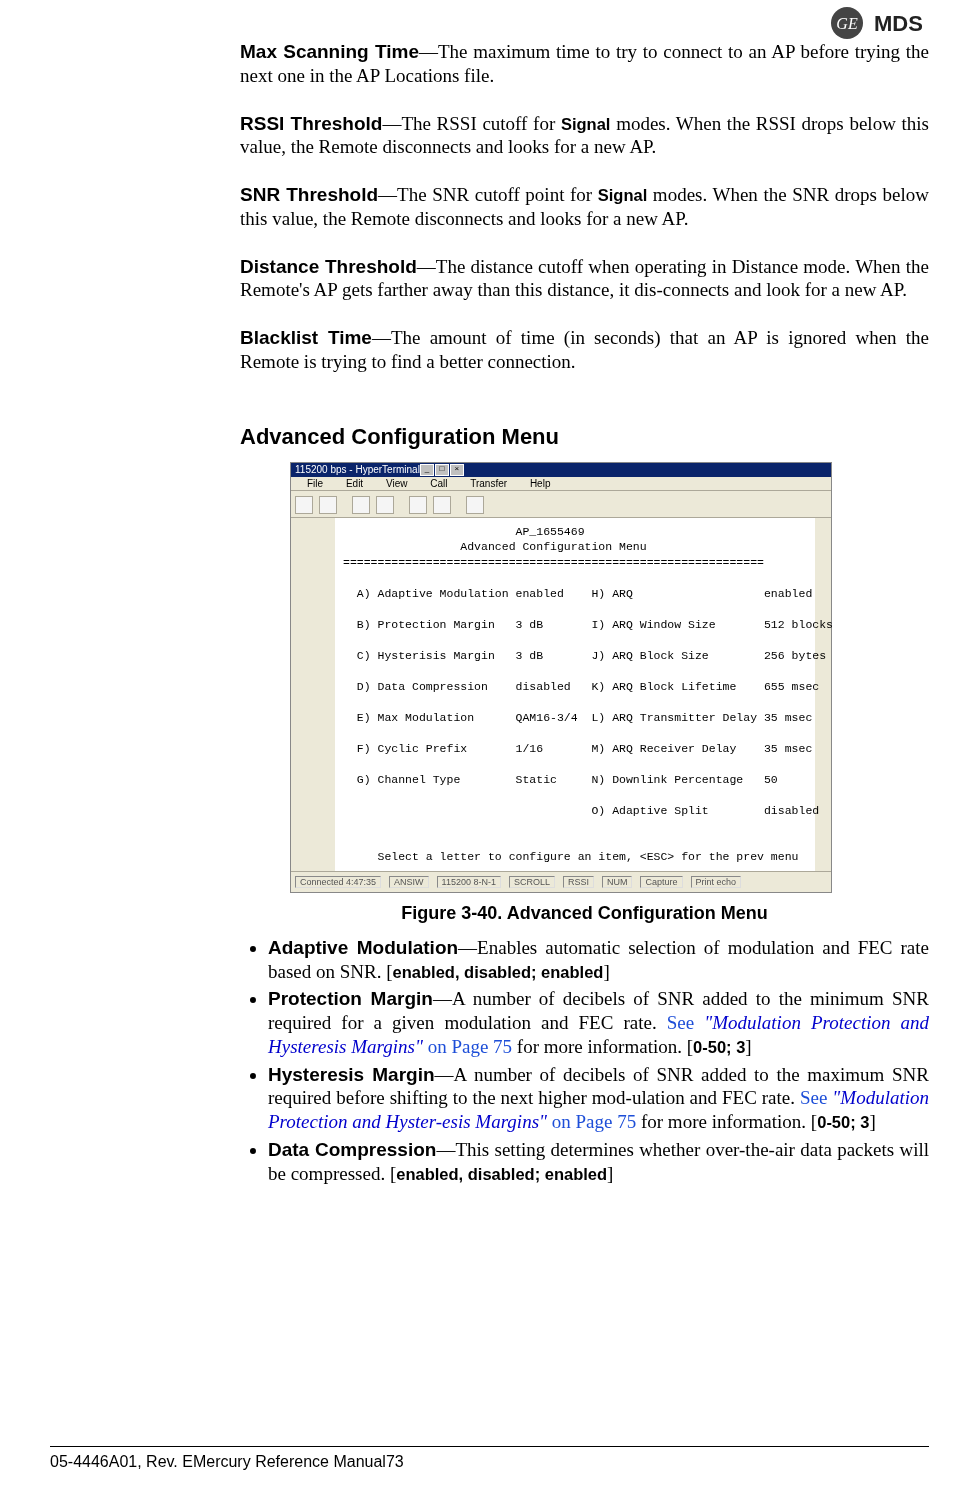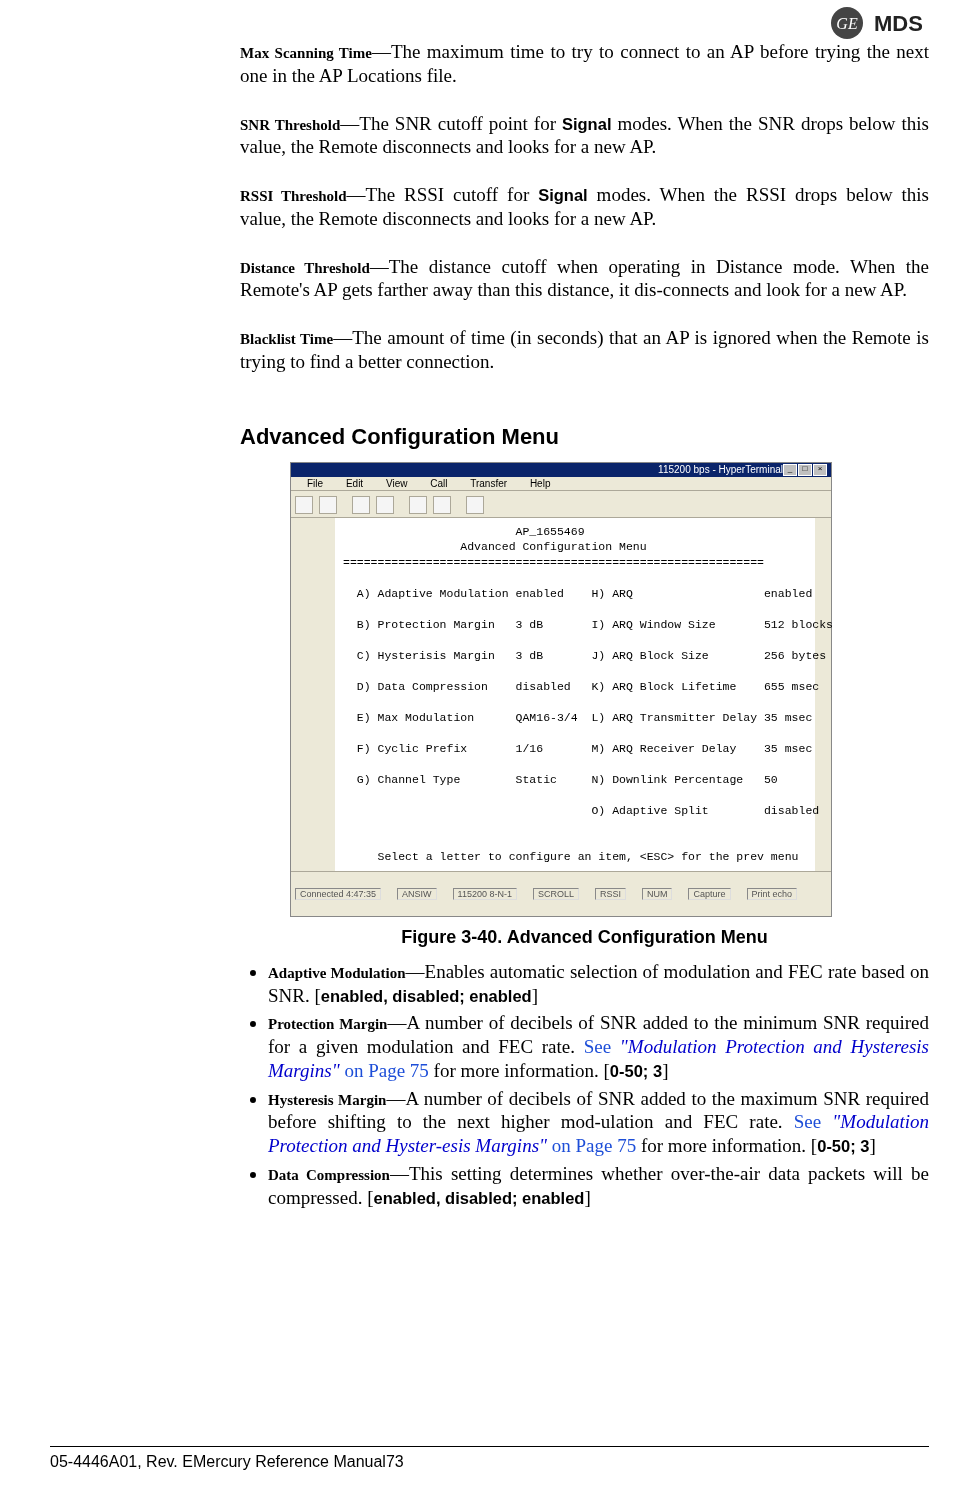--- a/index.html
+++ b/index.html
@@ -25,23 +25,23 @@
     top: 5px;
     right: 40px;
   }
   .logo svg { display:block; }
   .para {
     margin: 18px 0 24px 0;
     line-height: 1.25;
     text-align: justify;
   }
   .term {
-    font-family: Liberation Serif, serif;
-    font-weight: bold;
-    font-size: 15px;
+    font-family: Liberation Sans, sans-serif;
+    font-weight: bold;
+    font-size: 19px;
   }
   .literal {
     font-family: Arial, Helvetica, sans-serif;
     font-weight: bold;
     font-size: 16.5px;
   }
   h2.section {
     font-family: Arial, Helvetica, sans-serif;
     font-weight: bold;
     font-size: 22px;
@@ -55,21 +55,21 @@
     margin-left: 50px;
   }
   .titlebar {
     background: #0a246a;
     color: #fff;
     font-family: Tahoma, Arial, sans-serif;
     font-size: 10px;
     padding: 1px 4px;
     display: flex;
     align-items: center;
-    justify-content: flex-end;
+    justify-content: flex-start;
   }
   .titlebar .winbtns { display:flex; gap:1px; }
   .titlebar .winbtn {
     width:12px; height:10px; background:#c0c0c0; border:1px solid #fff;
     font-size:8px; line-height:8px; text-align:center; color:#000;
   }
   .menubar {
     font-family: Tahoma, Arial, sans-serif;
     font-size: 10px;
     background: #ece9d8;
@@ -96,23 +96,23 @@
     line-height: 1.35;
     border-right: 16px solid #ece9d8;
     position: relative;
     margin-left: 44px;
   }
   .statusbar {
     font-family: Tahoma, Arial, sans-serif;
     font-size: 9px;
     background:#ece9d8;
     border-top:1px solid #aca899;
-    padding:16px 4px;
+    padding:4px 4px;
     color:#555;
-    display:flex; gap:16px;
+    display:flex; gap:8px;
   }
   .statusbar span { border:1px inset #ddd; padding:0 4px; }
   .figcap {
     font-family: Arial, Helvetica, sans-serif;
     font-weight: bold;
     font-size: 18px;
     text-align: center;
     margin: 4px 0 12px 0;
   }
   ul.bullets {
@@ -150,25 +150,25 @@
       <text x="18" y="24" font-family="Georgia" font-size="16" fill="#fff" text-anchor="middle" font-style="italic">GE</text>
       <text x="45" y="26" font-family="Arial" font-size="22" font-weight="bold" fill="#222">MDS</text>
     </svg>
   </div>
 
   <div class="para">
     <span class="term">Max Scanning Time</span><span>—The maximum time to try to connect to an AP before trying the next one in the AP Locations file.</span>
   </div>
 
   <div class="para">
+    <span class="term">RSSI Threshold</span><span>—The RSSI cutoff for </span><span class="literal">Signal</span><span> modes. When the RSSI drops below this value, the Remote disconnects and looks for a new AP.</span>
+  </div>
+
+  <div class="para">
     <span class="term">SNR Threshold</span><span>—The SNR cutoff point for </span><span class="literal">Signal</span><span> modes. When the SNR drops below this value, the Remote disconnects and looks for a new AP.</span>
-  </div>
-
-  <div class="para">
-    <span class="term">RSSI Threshold</span><span>—The RSSI cutoff for </span><span class="literal">Signal</span><span> modes. When the RSSI drops below this value, the Remote disconnects and looks for a new AP.</span>
   </div>
 
   <div class="para">
     <span class="term">Distance Threshold</span><span>—The distance cutoff when operating in Distance mode. When the Remote's AP gets farther away than this distance, it dis-connects and look for a new AP.</span>
   </div>
 
   <div class="para">
     <span class="term">Blacklist Time</span><span>—The amount of time (in seconds) that an AP is ignored when the Remote is trying to find a better connection.</span>
   </div>
 

